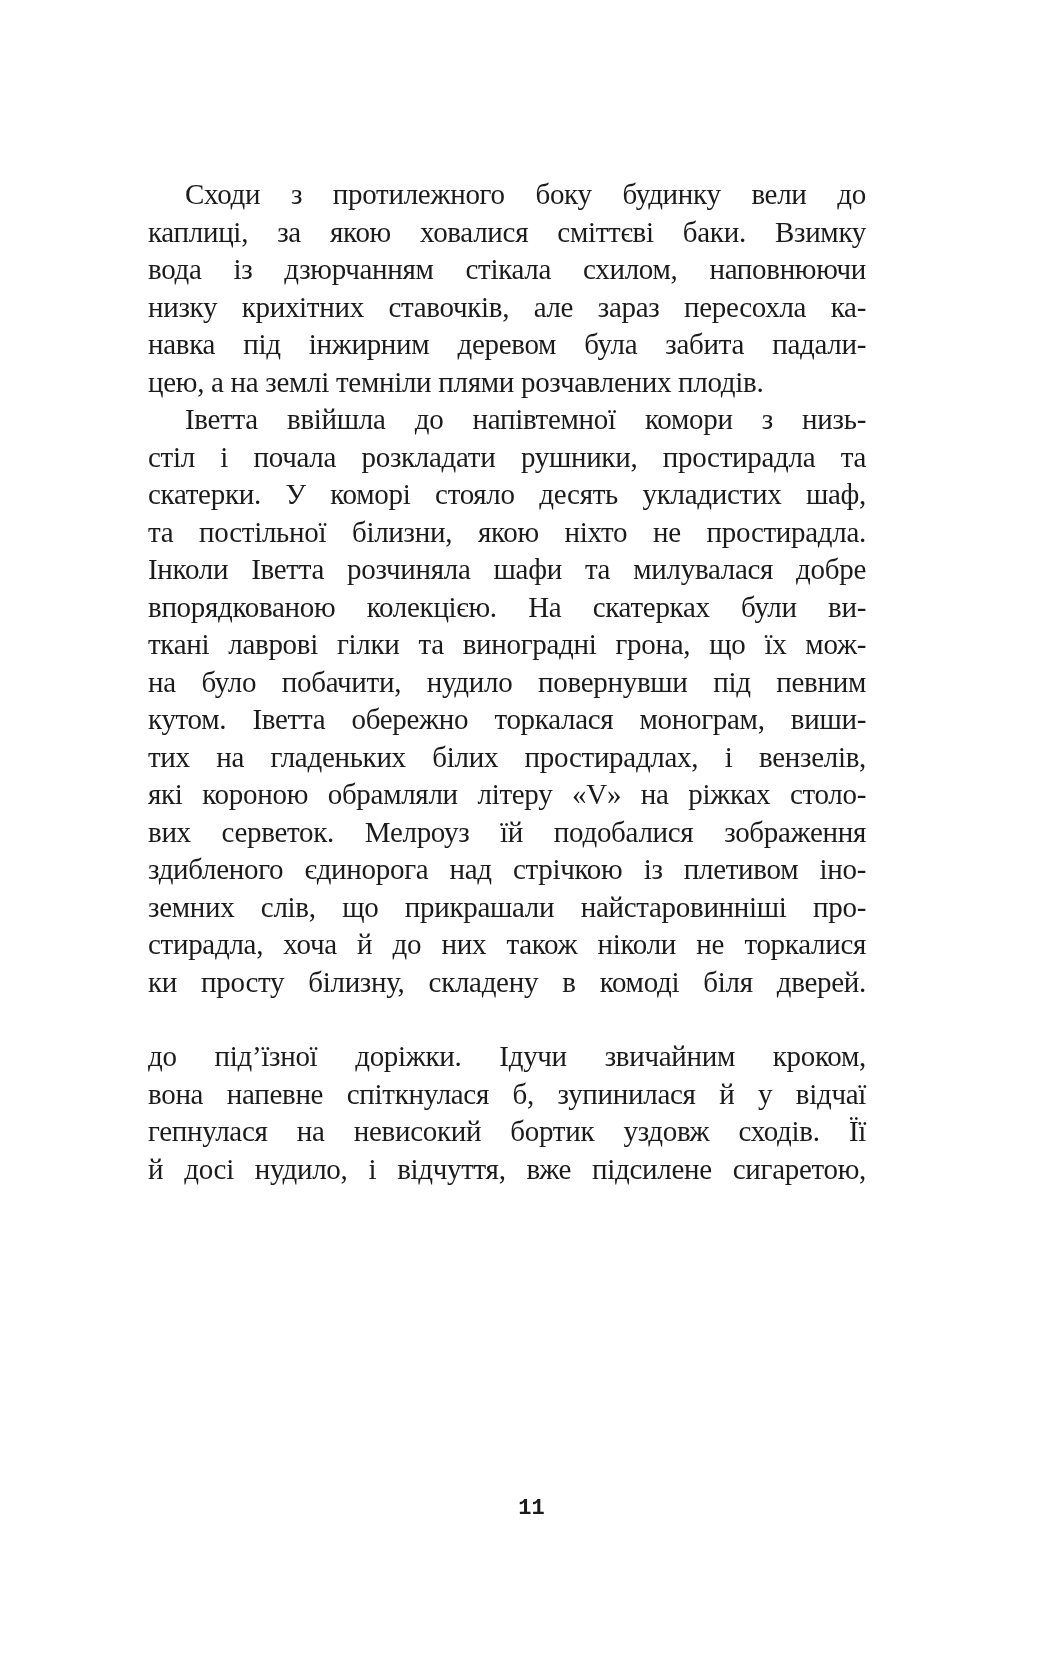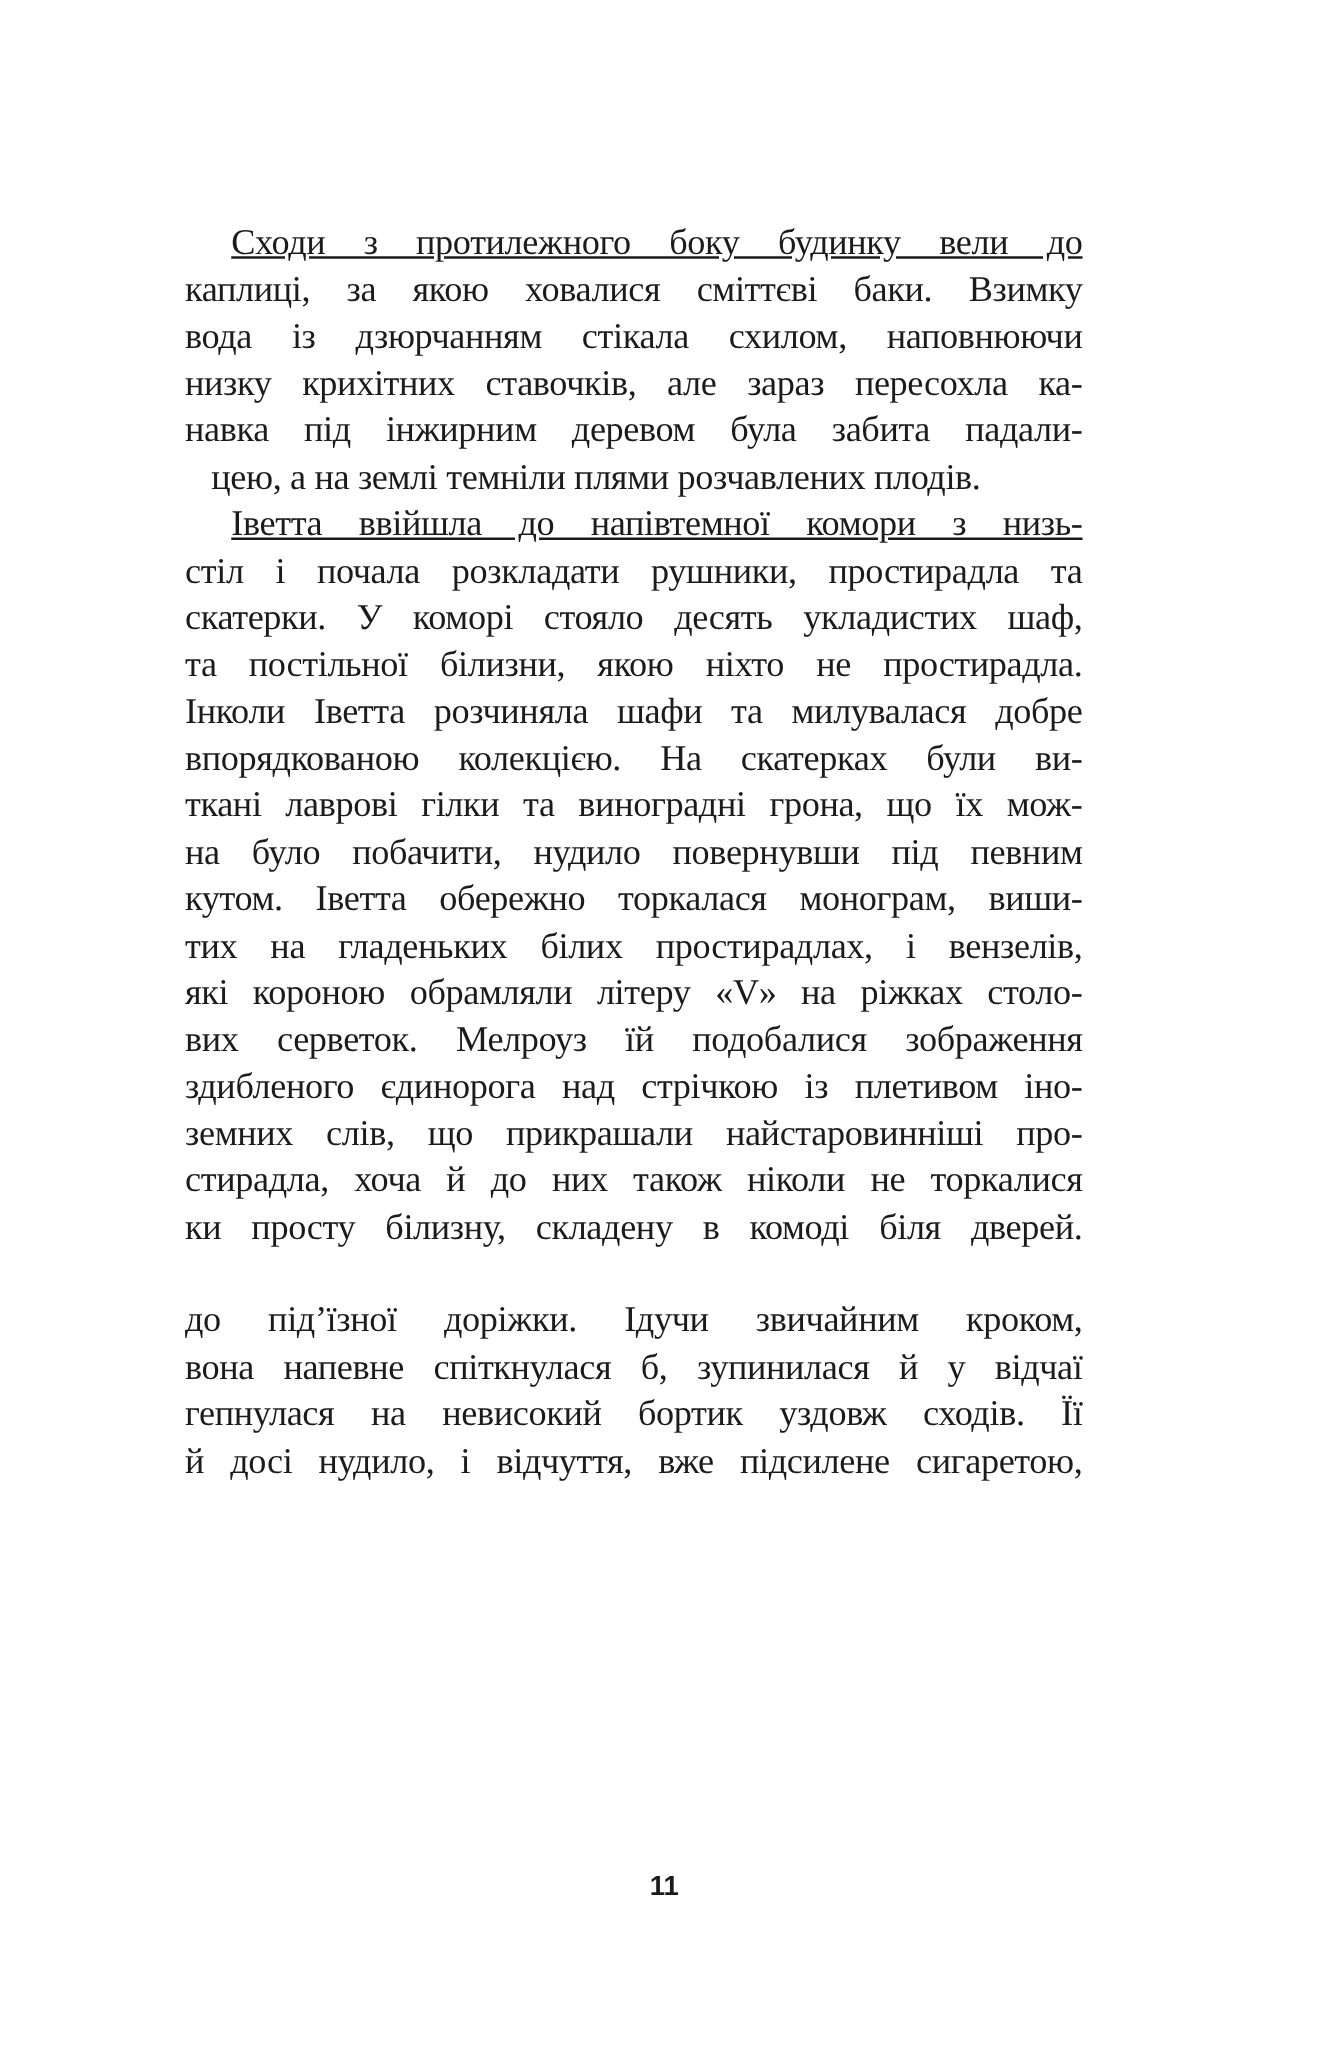--- a/index.html
+++ b/index.html
@@ -15,29 +15,29 @@
   }
   .line {
     height: 37.5px;
     line-height: 37.5px;
     white-space: nowrap;
     text-align: justify;
     text-align-last: justify;
     letter-spacing: -0.3px;
     transform-origin: left center;
   }
-  .line.indent { padding-left: 37px; text-decoration: underline; }
-  .line.last { text-align-last: left; margin-left: 21px; }
+  .line.indent { padding-left: 37px; }
+  .line.last { text-align-last: left; }
   .gap { height: 37px; }
   .page-number {
     position: absolute;
     left: 0; width: 1063px;
     top: 1496px;
     text-align: center;
-    font-family: Liberation Sans, sans-serif;
+    font-family: Liberation Mono, monospace;
     font-size: 22px;
     font-weight: bold;
     color: #1b1b1b;
   }
 </style>
 </head>
 <body>
 
 <div class="page">
   <div>

